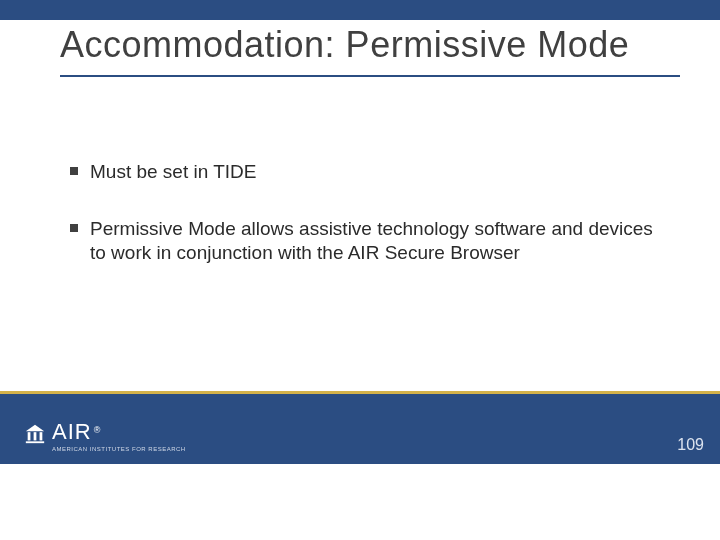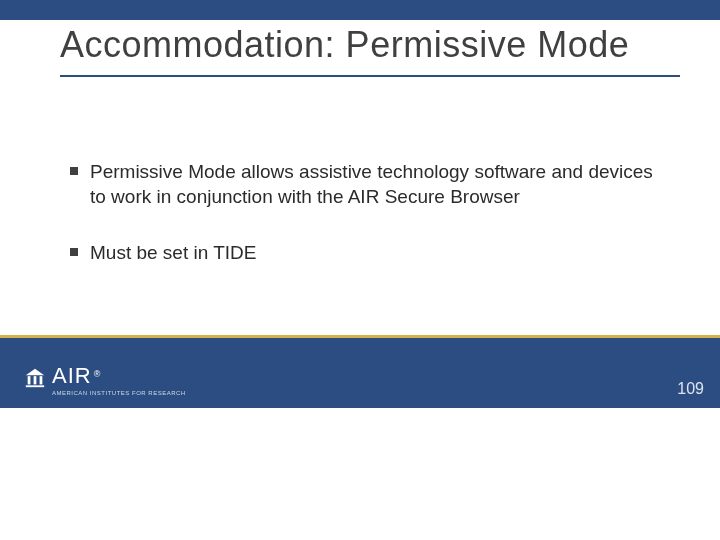--- a/index.html
+++ b/index.html
@@ -1,20 +1,20 @@
 <!DOCTYPE html>
 <html><head>
 <meta charset="utf-8">
 <style>
   * { margin: 0; padding: 0; box-sizing: border-box; }
   html, body { width: 720px; height: 540px; overflow: hidden; font-family: Arial, Helvetica, sans-serif; background: #fff; }
   .slide {
     position: relative;
     width: 720px;
-    height: 408px;
+    height: 464px;
     background: #ffffff;
   }
   .top-band {
     position: absolute;
     top: 0; left: 0; right: 0;
     height: 20px;
     background: #2b4d82;
   }
   .title-block {
     position: absolute;
@@ -122,25 +122,25 @@
   <div class="top-band"></div>
 
   <div class="title-block">
     <h1 class="title">Accommodation: Permissive Mode</h1>
     <hr class="title-rule">
   </div>
 
   <div class="content">
     <div class="bullet">
       <div class="bullet-marker"></div>
-      <div class="bullet-text">Permissive Mode allows assistive technology software and devices to work in conjunction with the AIR Secure Browser</div>
+      <div class="bullet-text">Must be set in TIDE</div>
     </div>
     <div class="bullet">
       <div class="bullet-marker"></div>
-      <div class="bullet-text">Must be set in TIDE</div>
+      <div class="bullet-text">Permissive Mode allows assistive technology software and devices to work in conjunction with the AIR Secure Browser</div>
     </div>
   </div>
 
   <div class="footer-thin"></div>
   <div class="footer-band">
     <div class="logo">
       <svg class="logo-icon" viewBox="0 0 24 24">
         <rect x="2" y="20" width="20" height="2" fill="#fff"></rect>
         <rect x="4" y="10" width="3" height="9" fill="#fff"></rect>
         <rect x="10.5" y="10" width="3" height="9" fill="#fff"></rect>

